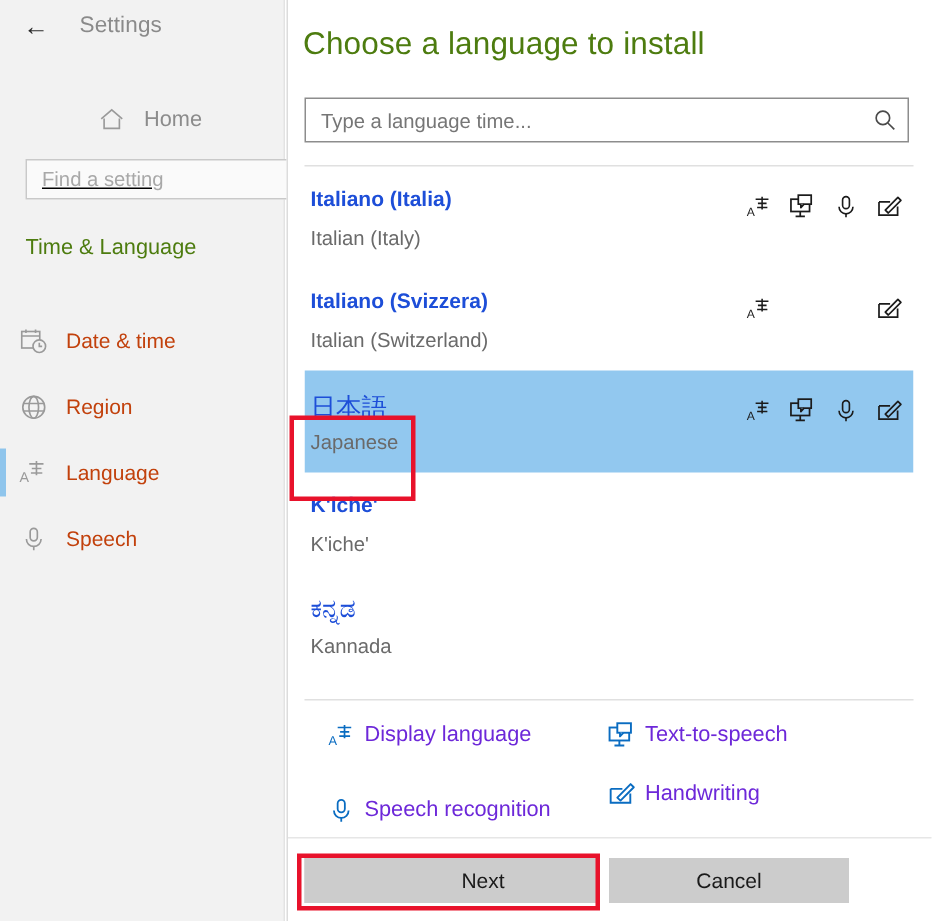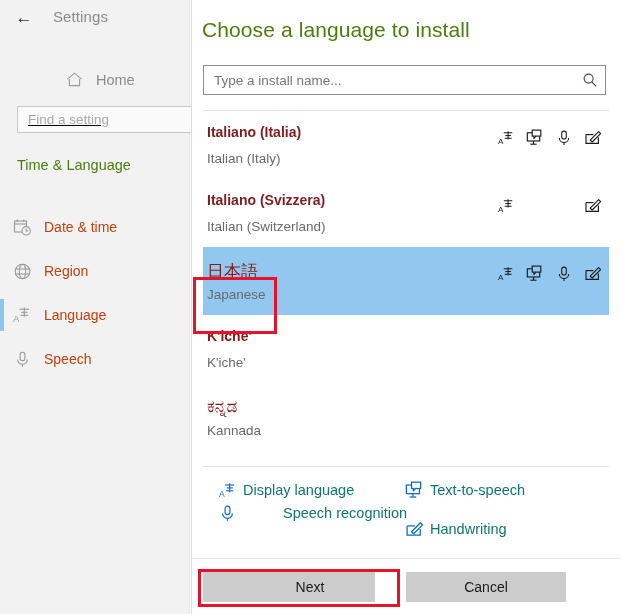--- a/index.html
+++ b/index.html
@@ -178,21 +178,21 @@
     height: 68px;
     padding-left: 4px;
   }
   .lang-row.clipped { height: 22px; overflow: hidden; }
   .lang-row.highlight { background: #92c8ef; }
 
   .lang-native {
     position: absolute;
     left: 4px; top: 13px;
     font-size: 14px;
-    color: #7f1d1d;
+    color: #1d4ed8;
     font-weight: 600;
     text-align: right;
   }
   .lang-native.cjk {
     font-family: "DejaVu Sans", "Liberation Sans", sans-serif;
     font-weight: 400;
     font-size: 17px;
   }
   .lang-english {
     position: absolute;
@@ -236,25 +236,25 @@
   }
   .legend-item .ic {
     width: 32px;
     display: flex;
     justify-content: center;
     align-items: center;
     color: #0a6cc1;
   }
   .legend-item .lbl {
     font-size: 14.5px;
-    color: #0f766e;
+    color: #6d28d9;
   }
   .lg-0 { left: 8px;   top: 0; }
   .lg-1 { left: 195px; top: 0; }
-  .lg-2 { left: 8px;   top: 23px; gap: 40px; }
+  .lg-2 { left: 8px;   top: 50px; }
   .lg-3 { left: 195px; top: 39px; }
 
   
   .footer {
     position: absolute;
     left: 0; bottom: 0;
     width: 430px;
     height: 56px;
     border-top: 1px solid #e6e6e6;
     background: #ffffff;
@@ -266,21 +266,21 @@
     background: #cccccc;
     border: 1px solid #cccccc;
     display: flex;
     align-items: center;
     justify-content: center;
     font-size: 14px;
     color: #1a1a1a;
     font-family: "Liberation Sans", sans-serif;
     cursor: default;
   }
-  .btn-next   { left: 11px;  width: 172px; padding-left: 42px; }
+  .btn-next   { left: 11px;  width: 196px; padding-left: 42px; }
   .btn-cancel { left: 214px; width: 160px; }
 
   
   .annot {
     position: absolute;
     border: 3px solid #e8122b;
     pointer-events: none;
   }
   .annot-japanese { left: 193px; top: 277px; width: 84px;  height: 57px; }
   .annot-next     { left: 198px; top: 569px; width: 202px; height: 38px; }
@@ -374,21 +374,21 @@
       </div>
 
     </div>
   </div>
 
   <div class="dialog">
 
     <div class="dlg-title">Choose a language to install</div>
 
     <div class="dlg-search">
-      <span class="ph">Type a install name...</span>
+      <span class="ph">Type a language time...</span>
       <span class="mag">
         <svg width="16" height="16" viewBox="0 0 16 16">
           <circle cx="6.6" cy="6.6" r="4.5" fill="none" stroke="#4a4a4a" stroke-width="1.1"></circle>
           <line x1="9.9" y1="10" x2="14.2" y2="14.3" stroke="#4a4a4a" stroke-width="1.1"></line>
         </svg>
       </span>
     </div>
 
     <div class="list-wrap">
       <div class="list-inner">

